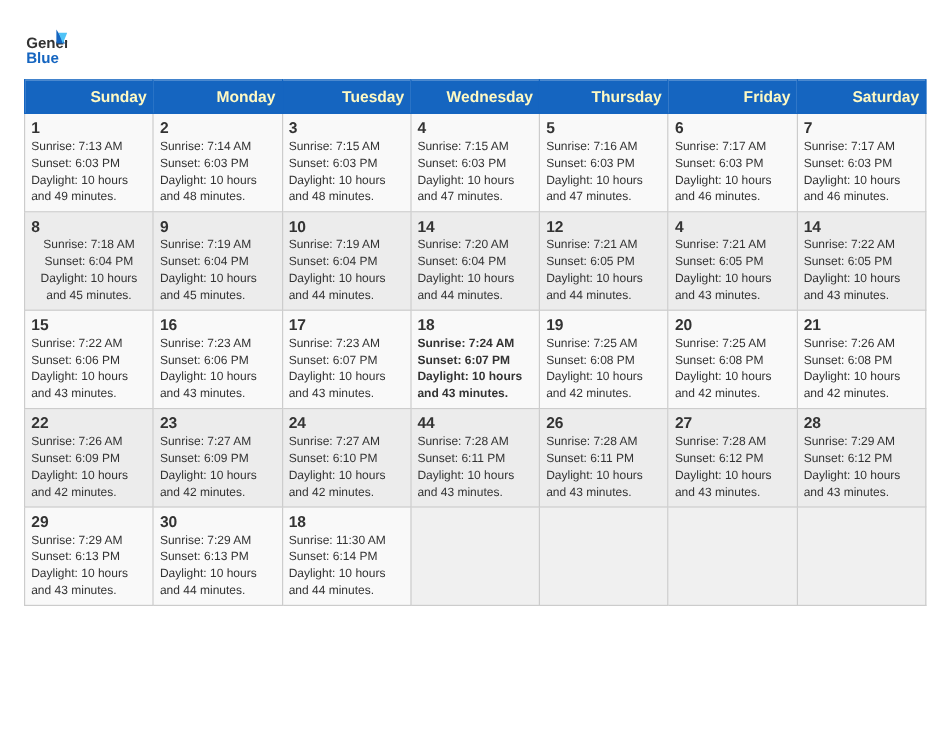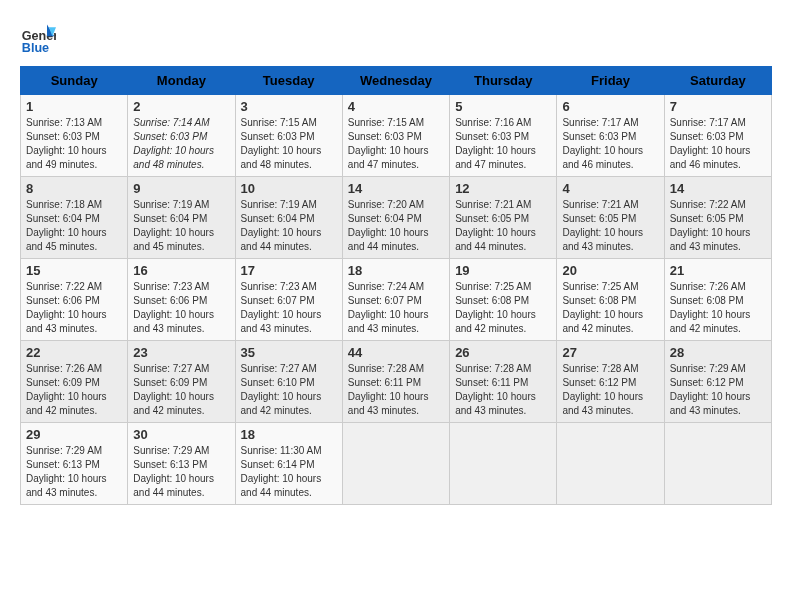--- a/index.html
+++ b/index.html
@@ -36,25 +36,25 @@
     .subtitle {
       font-size: 18px;
       color: #555;
     }
     table {
       width: 100%;
       border-collapse: collapse;
     }
     thead tr th {
       background: #1565c0;
-      color: #000000;
+      color: #fef9c3;
       font-size: 13px;
       font-weight: bold;
       padding: 6px 5px;
-      text-align: center;
+      text-align: right;
       border: 1px solid #1565c0;
     }
     tbody tr td {
       vertical-align: top;
       font-size: 10px;
       color: #333;
       padding: 4px 5px;
       border: 1px solid #ccc;
       width: calc(100% / 7);
       min-height: 80px;
@@ -119,21 +119,21 @@
   <tr>
         <td>
           <span class="day-num">1</span>
           <div class="cell-content" style="white-space: pre-line;">Sunrise: 7:13 AM
 Sunset: 6:03 PM
 Daylight: 10 hours
 and 49 minutes.</div>
         </td>
         <td>
           <span class="day-num">2</span>
-          <div class="cell-content" style="white-space: pre-line; font-style: italic;">Sunrise: 7:14 AM
+          <div class="cell-content" style="white-space: pre-line;">Sunrise: 7:14 AM
 Sunset: 6:03 PM
 Daylight: 10 hours
 and 48 minutes.</div>
         </td>
         <td>
           <span class="day-num">3</span>
           <div class="cell-content" style="white-space: pre-line;">Sunrise: 7:15 AM
 Sunset: 6:03 PM
 Daylight: 10 hours
 and 48 minutes.</div>
@@ -163,21 +163,21 @@
           <span class="day-num">7</span>
           <div class="cell-content" style="white-space: pre-line;">Sunrise: 7:17 AM
 Sunset: 6:03 PM
 Daylight: 10 hours
 and 46 minutes.</div>
         </td>
       </tr>
       <tr>
         <td>
           <span class="day-num">8</span>
-          <div class="cell-content" style="white-space: pre-line;">Sunrise: 7:18 AM
+          <div class="cell-content" style="white-space: pre-line; text-align: center;">Sunrise: 7:18 AM
 Sunset: 6:04 PM
 Daylight: 10 hours
 and 45 minutes.</div>
         </td>
         <td>
           <span class="day-num">9</span>
           <div class="cell-content" style="white-space: pre-line;">Sunrise: 7:19 AM
 Sunset: 6:04 PM
 Daylight: 10 hours
 and 45 minutes.</div>
@@ -235,21 +235,21 @@
         </td>
         <td>
           <span class="day-num">17</span>
           <div class="cell-content" style="white-space: pre-line;">Sunrise: 7:23 AM
 Sunset: 6:07 PM
 Daylight: 10 hours
 and 43 minutes.</div>
         </td>
         <td>
           <span class="day-num">18</span>
-          <div class="cell-content" style="white-space: pre-line;">Sunrise: 7:24 AM
+          <div class="cell-content" style="white-space: pre-line; font-weight: bold;">Sunrise: 7:24 AM
 Sunset: 6:07 PM
 Daylight: 10 hours
 and 43 minutes.</div>
         </td>
         <td>
           <span class="day-num">19</span>
           <div class="cell-content" style="white-space: pre-line;">Sunrise: 7:25 AM
 Sunset: 6:08 PM
 Daylight: 10 hours
 and 42 minutes.</div>
@@ -278,21 +278,21 @@
 and 42 minutes.</div>
         </td>
         <td>
           <span class="day-num">23</span>
           <div class="cell-content" style="white-space: pre-line;">Sunrise: 7:27 AM
 Sunset: 6:09 PM
 Daylight: 10 hours
 and 42 minutes.</div>
         </td>
         <td>
-          <span class="day-num">35</span>
+          <span class="day-num">24</span>
           <div class="cell-content" style="white-space: pre-line;">Sunrise: 7:27 AM
 Sunset: 6:10 PM
 Daylight: 10 hours
 and 42 minutes.</div>
         </td>
         <td>
           <span class="day-num">44</span>
           <div class="cell-content" style="white-space: pre-line;">Sunrise: 7:28 AM
 Sunset: 6:11 PM
 Daylight: 10 hours

